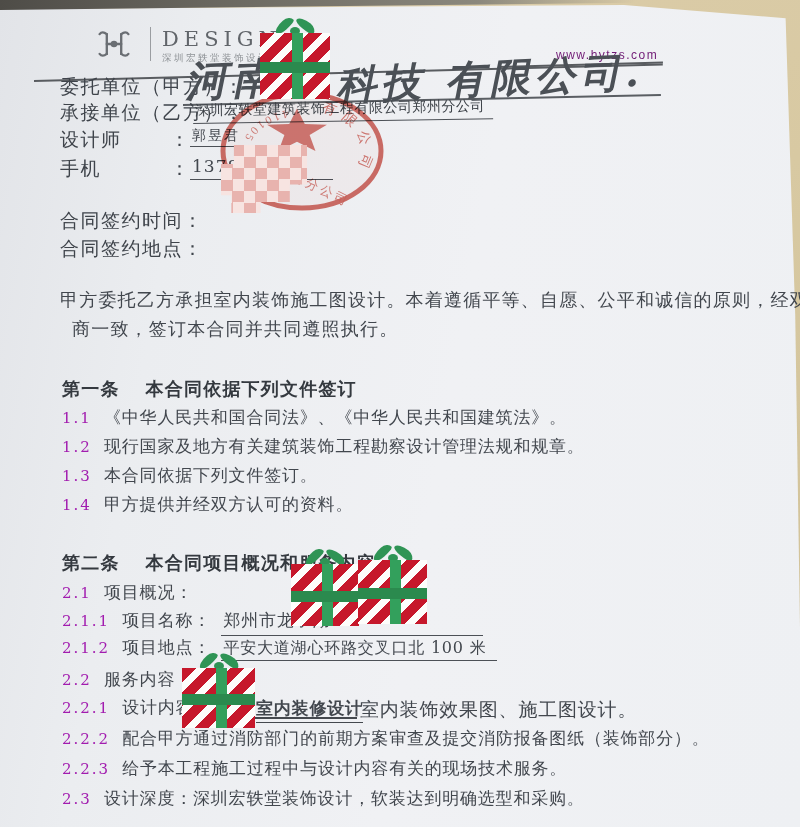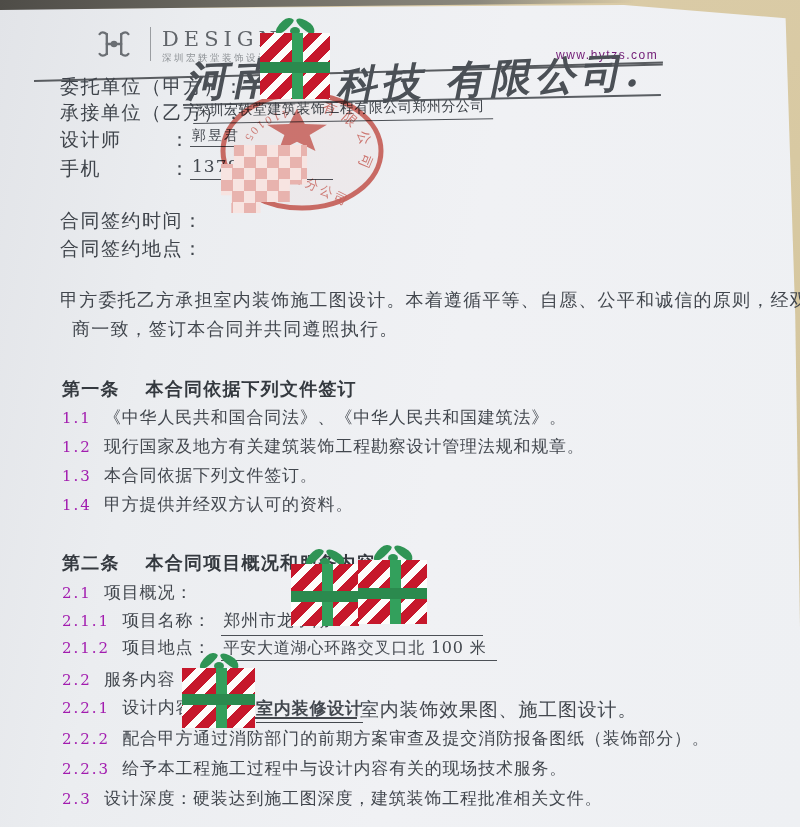--- a/index.html
+++ b/index.html
@@ -128,21 +128,21 @@
 
 <div class="clause" style="top:696px">
   <span class="cnum w2">2.2.1</span><span>设计内容：</span>
 </div>
 <div class="hwline" style="left:195px;top:717px;width:162px;transform:none;background:#44484e"></div>
 <div class="abs bold-u" style="left:256px;top:697px;font-size:17px;letter-spacing:.8px;z-index:4">室内装修设计</div>
 <div class="abs" style="left:360px;top:697px;font-size:19px;letter-spacing:.8px">室内装饰效果图、施工图设计。</div>
 
 <div class="clause" style="top:727px"><span class="cnum w2">2.2.2</span><span>配合甲方通过消防部门的前期方案审查及提交消防报备图纸（装饰部分）。</span></div>
 <div class="clause" style="top:757px"><span class="cnum w2">2.2.3</span><span>给予本工程施工过程中与设计内容有关的现场技术服务。</span></div>
-<div class="clause" style="top:787px"><span class="cnum w1">2.3</span><span>设计深度：硬装达到施工图深度，建筑装饰工程批准相关文件。</span></div>
+<div class="clause" style="top:787px"><span class="cnum w1">2.3</span><span>设计深度：深圳宏轶堂装饰设计，软装达到明确选型和采购。</span></div>
 
 <svg class="stamp" viewBox="0 0 176 130">
   <ellipse cx="86" cy="63" rx="79" ry="57" fill="rgba(214,92,78,0.05)" stroke="#d0544a" stroke-width="5" opacity=".92"></ellipse>
   <g transform="translate(81,44) scale(1.05,0.78)" fill="#d0544a" opacity=".85">
     <polygon points="0,-30 7.4,-10.2 28.5,-9.3 12,3.9 17.6,24.3 0,12.6 -17.6,24.3 -12,3.9 -28.5,-9.3 -7.4,-10.2"></polygon>
   </g>
   <defs>
     <path id="arcR" d="M 86 21 A 60 42 0 0 1 86 105"></path>
     <path id="arcL" d="M 86 21 A 60 42 0 0 0 26 63"></path>
   </defs>

